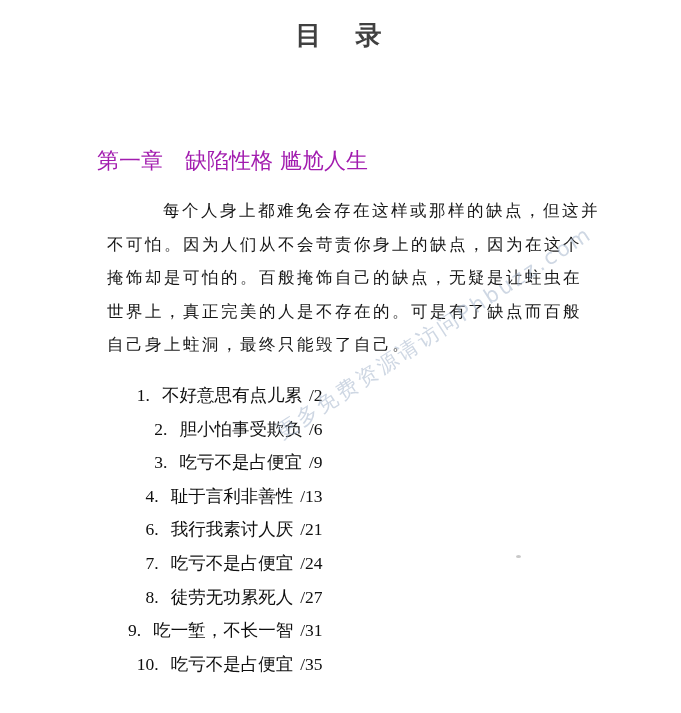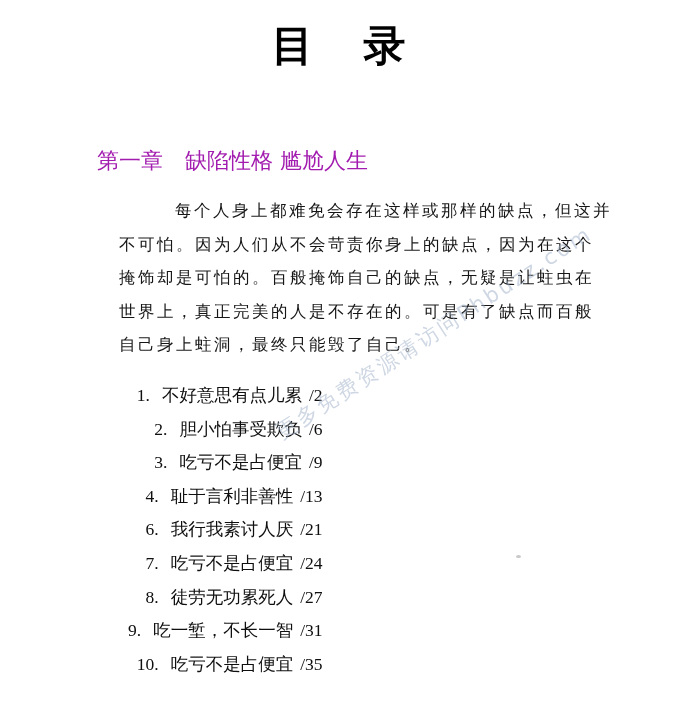--- a/index.html
+++ b/index.html
@@ -11,37 +11,37 @@
     color:#111111;
     overflow:hidden;
     font-family:"Liberation Serif", serif;
   }
   .doc-title {
     position:absolute;
     top:18px; left:0; width:100%;
     text-align:center;
     font-family:Liberation Serif, serif;
     font-weight:bold;
-    font-size:42px;
+    font-size:26px;
     letter-spacing:4px;
-    color:#000000;
+    color:#404040;
   }
   .chapter-heading {
     position:absolute;
     top:146px; left:97px;
     font-family:"DejaVu Sans", sans-serif;
     font-weight:normal;
     font-size:22px;
     color:#a21caf;
     white-space:nowrap;
   }
   .chapter-label { margin-right:22px; }
   .intro {
     position:absolute;
-    top:194px; left:119px;
+    top:194px; left:107px;
     width:456px;
     font-family:"DejaVu Sans", sans-serif;
     font-size:16.5px;
     line-height:33.5px;
     letter-spacing:2.5px;
     color:#161616;
   }
   .intro-line { white-space:nowrap; }
   .intro-line.first { padding-left:56px; }
   .toc {

